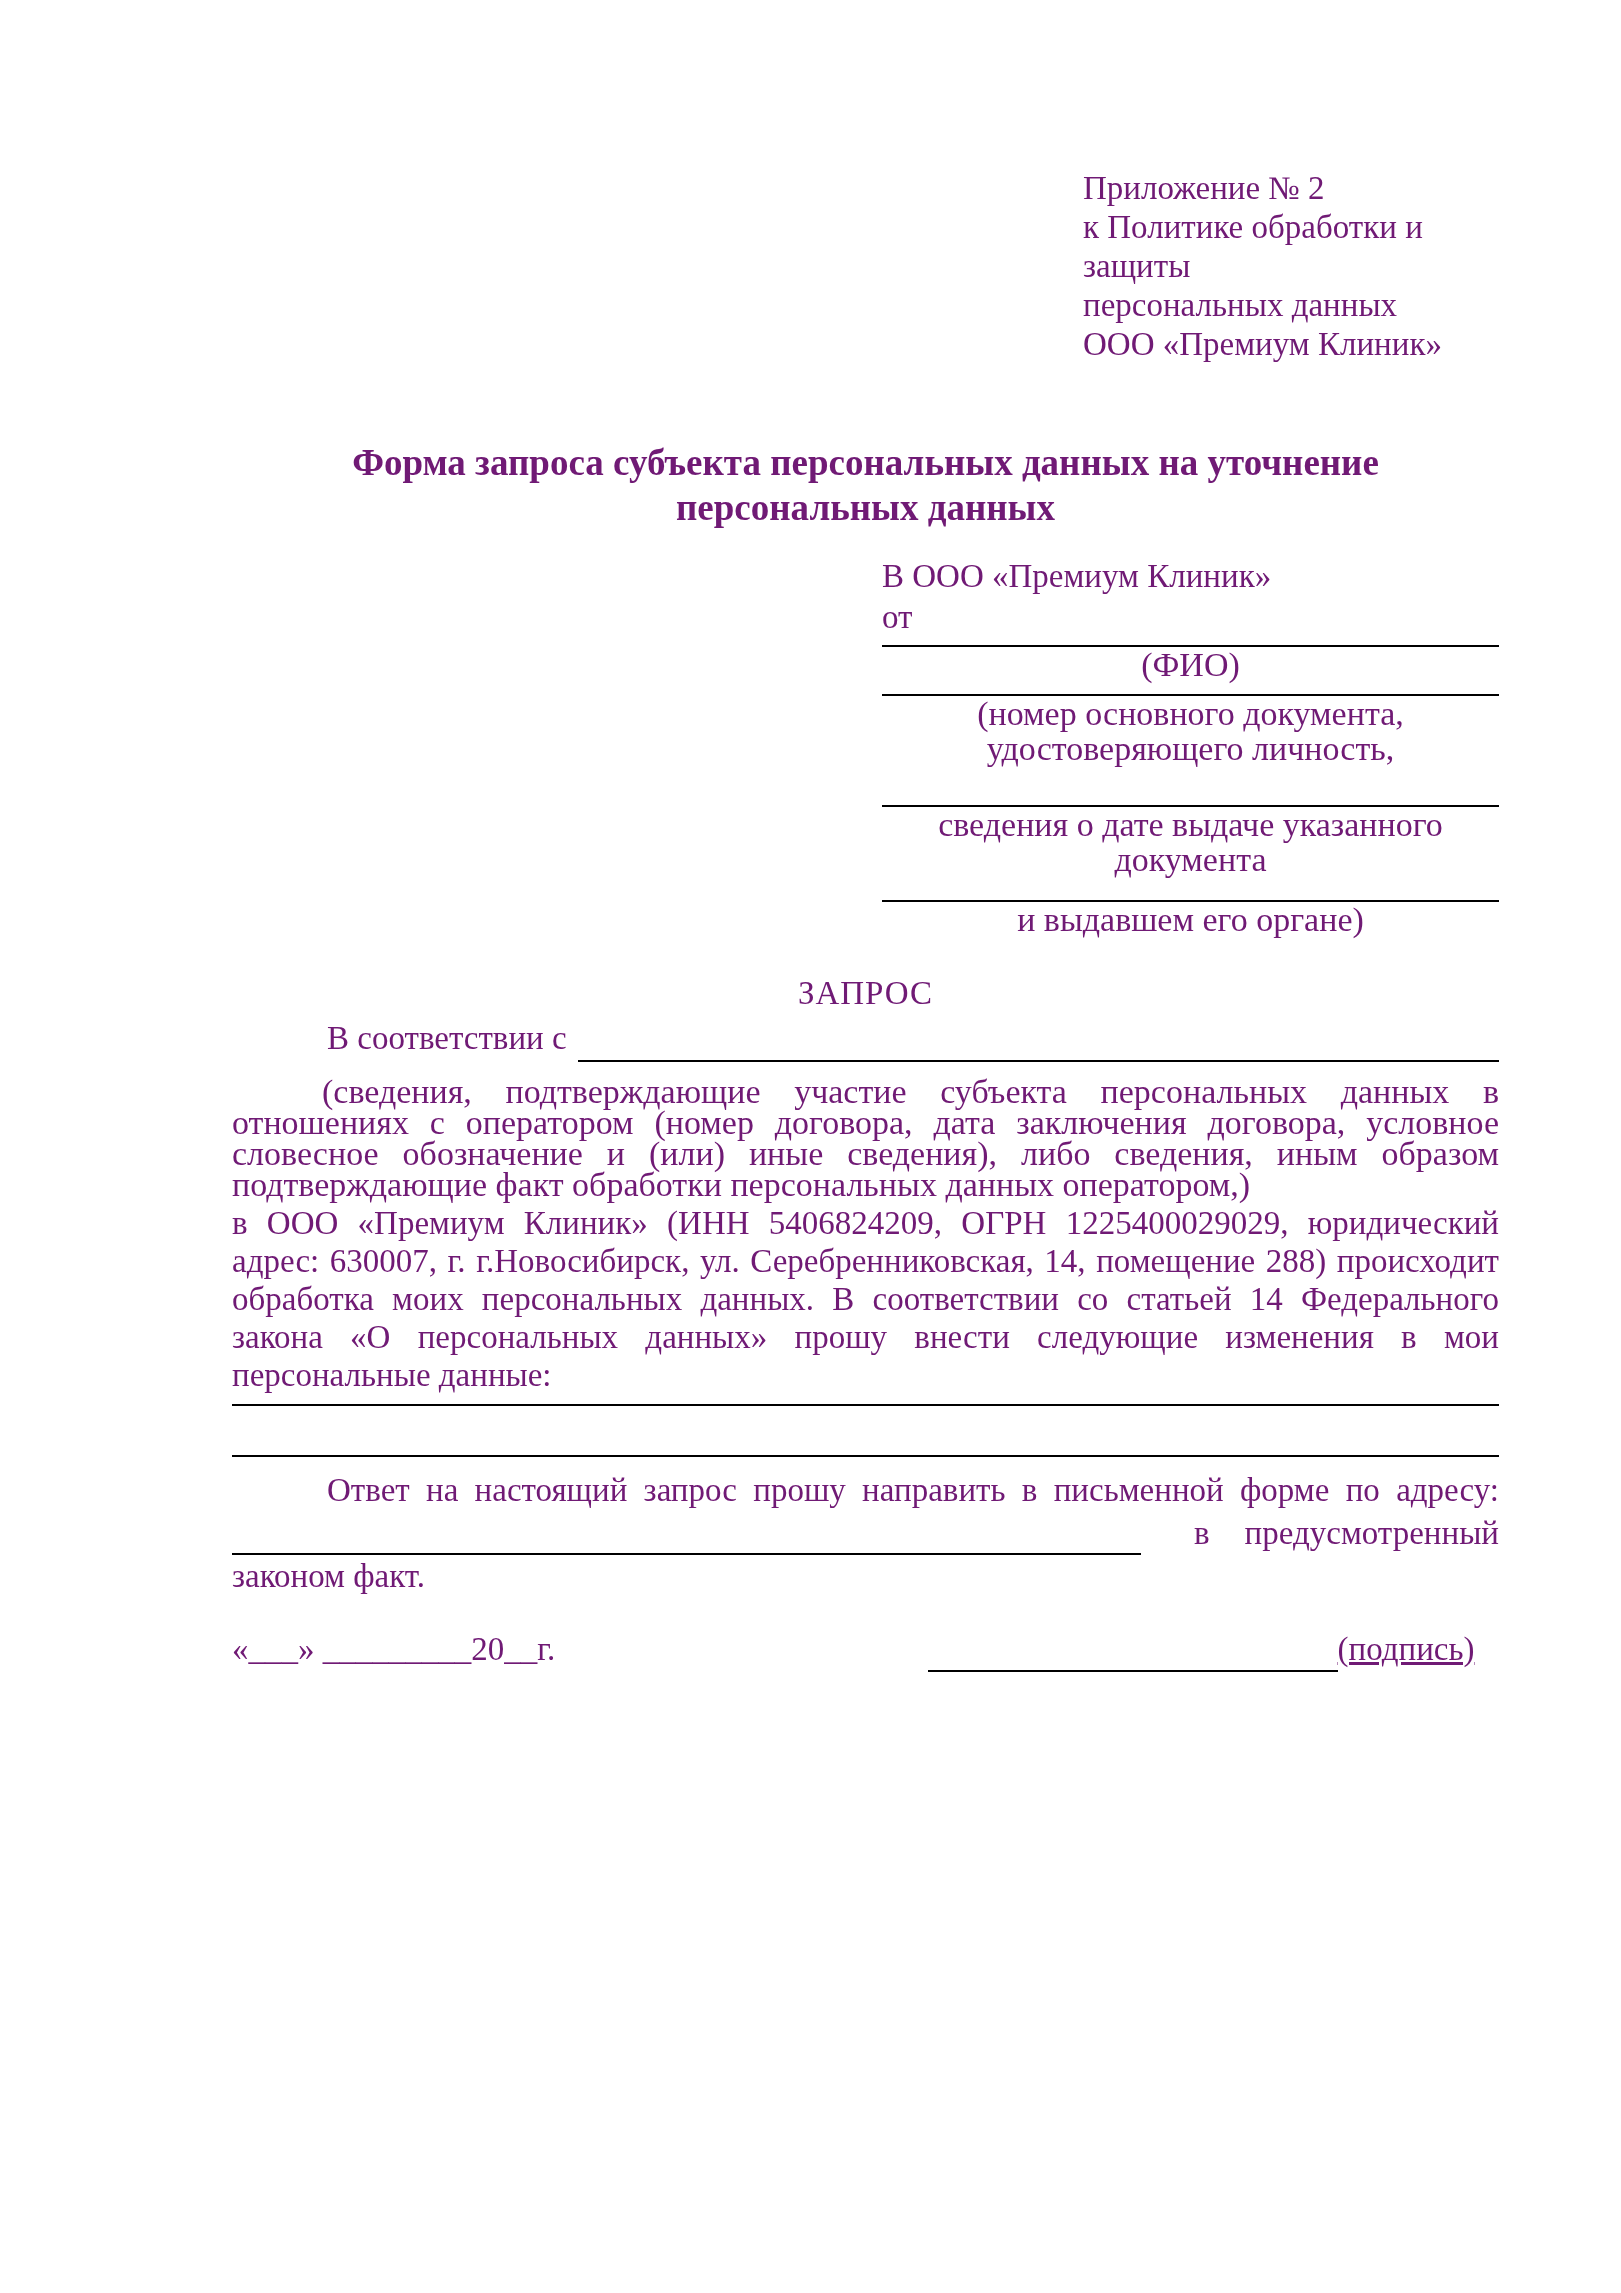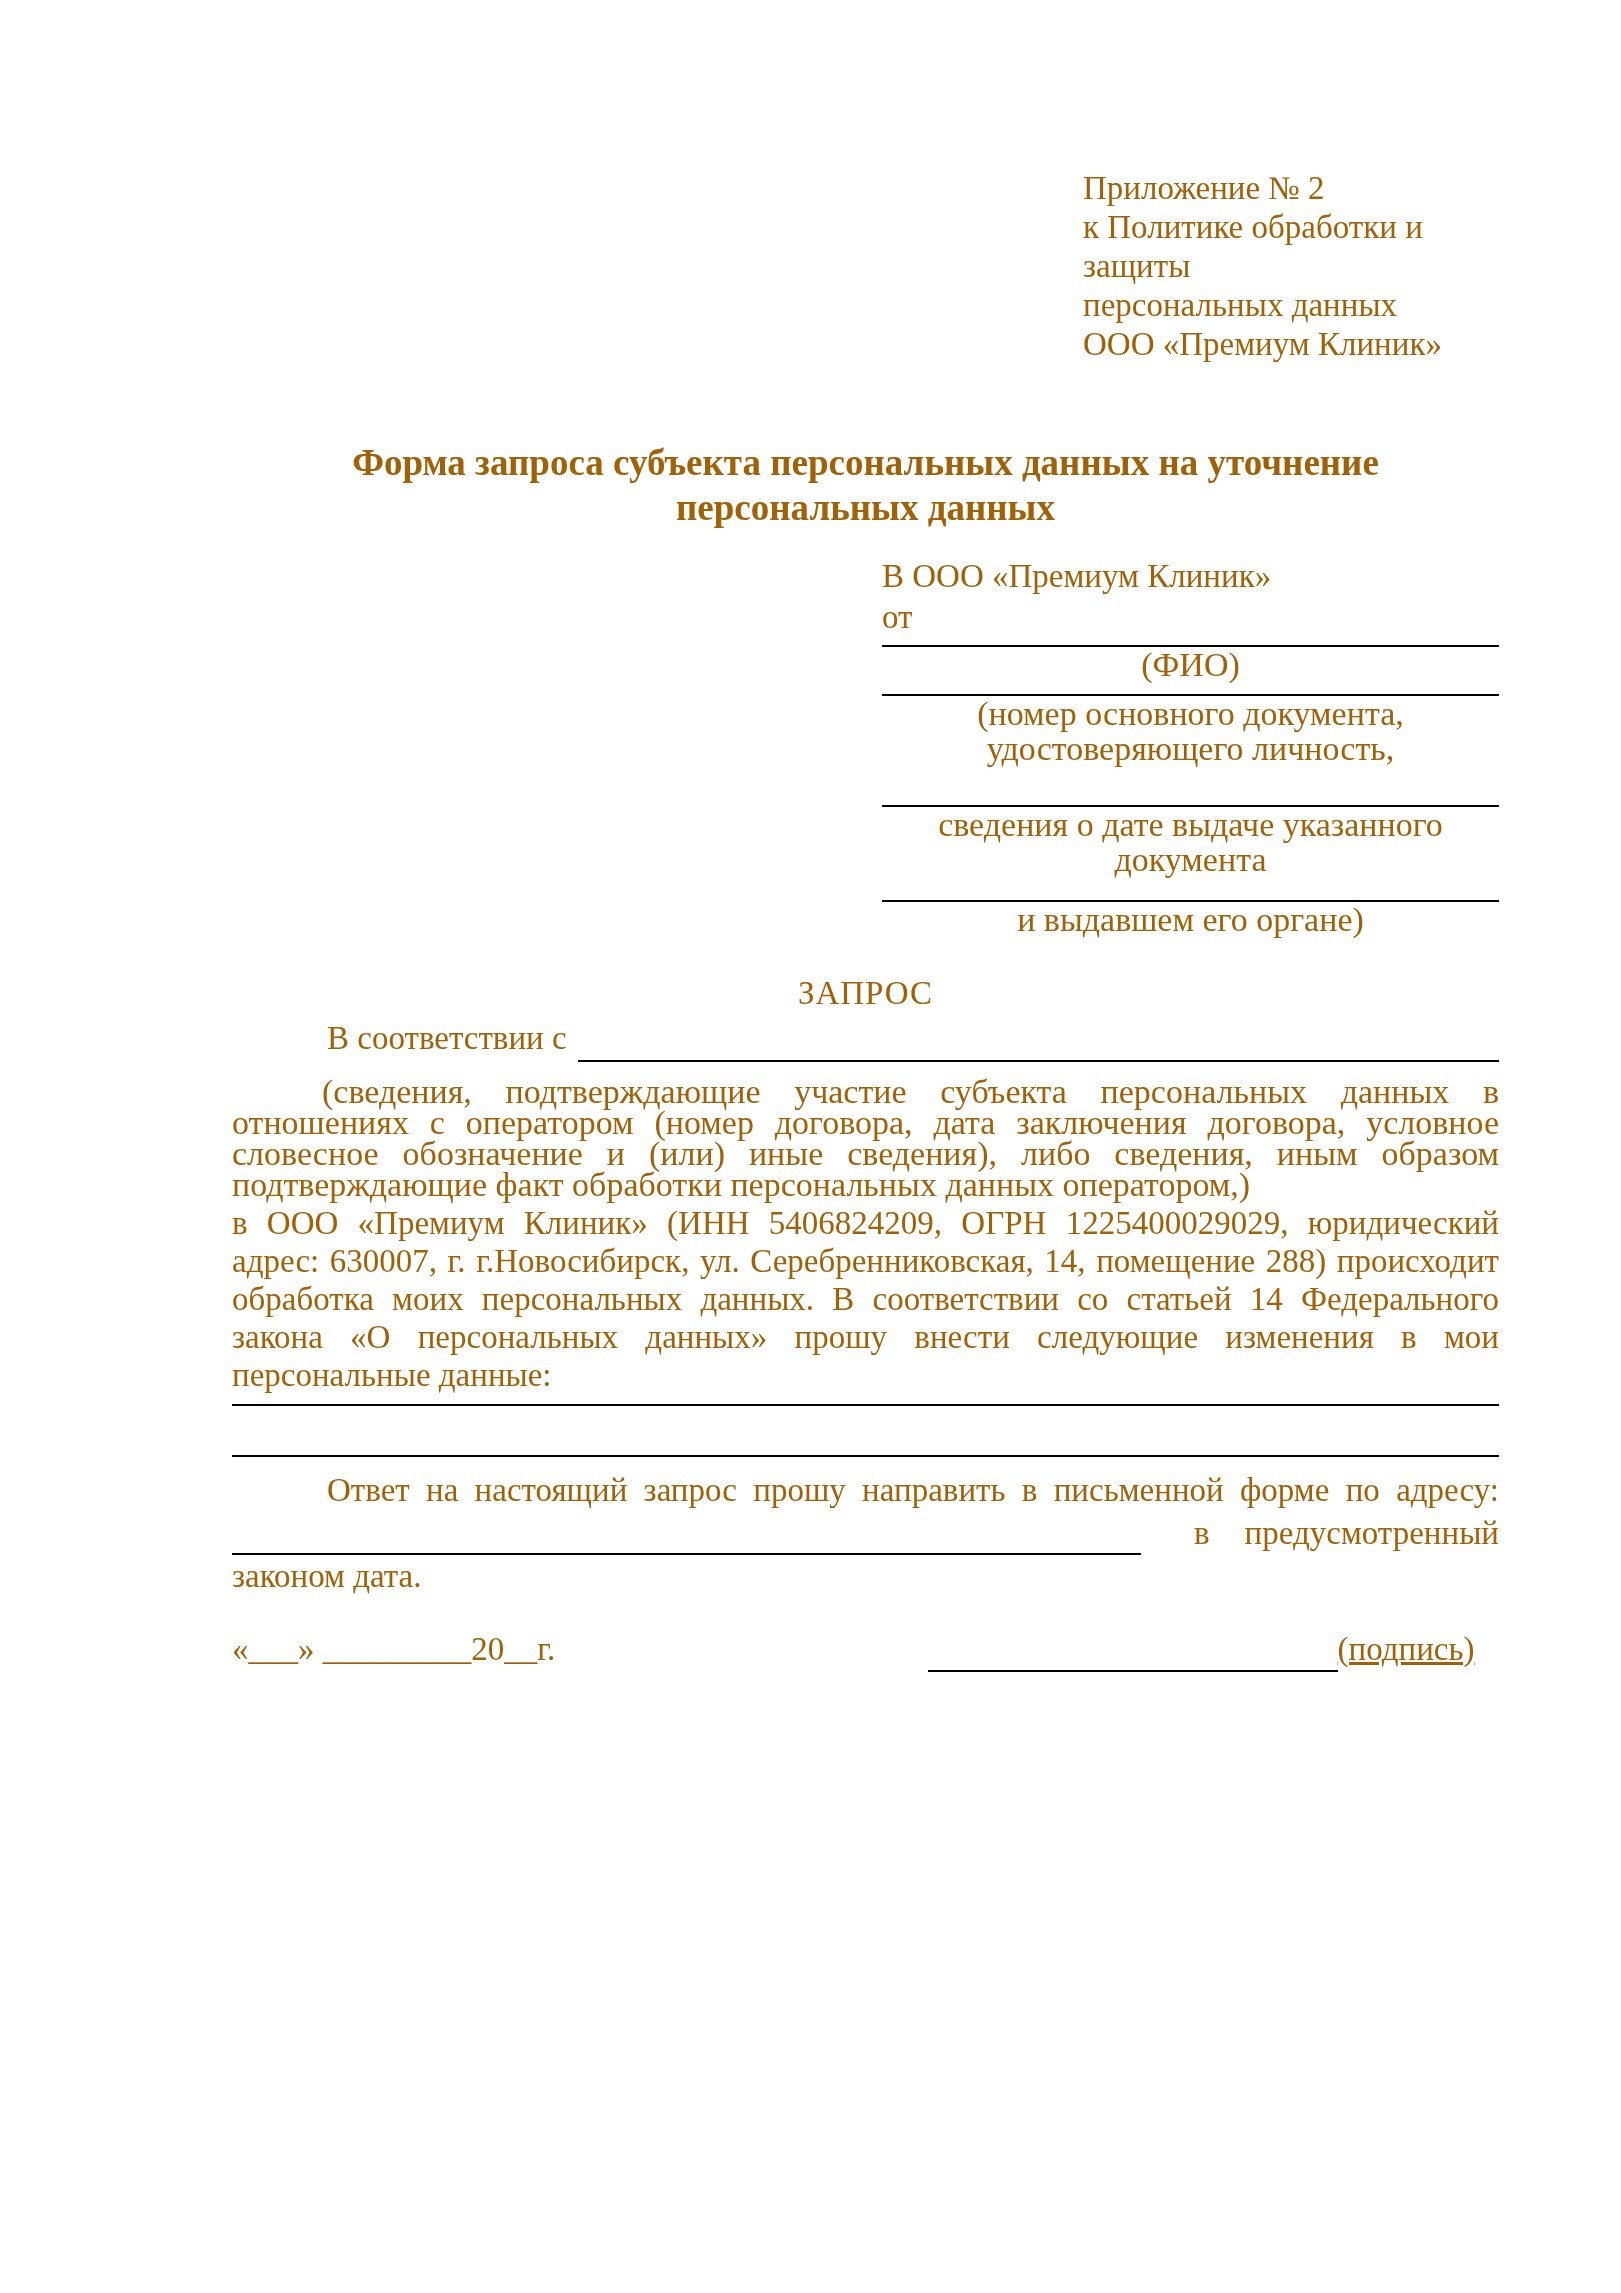--- a/index.html
+++ b/index.html
@@ -3,21 +3,21 @@
 <meta charset="utf-8">
 <style>
   * { margin: 0; padding: 0; box-sizing: border-box; }
   html, body { background: #888; }
   .page {
     position: relative;
     width: 1621px;
     height: 2294px;
     margin: 0 auto;
     background: #ffffff;
-    color: #a16207;
+    color: #701a75;
     font-family: "Liberation Serif", "DejaVu Serif", serif;
     font-size: 33px;
     line-height: 38px;
     padding: 169px 122px 0 232px;
   }
   
   .appendix { margin-left: 851px; width: 421px; line-height: 39px; }
   
   .title {
     width: 1137px;
@@ -120,21 +120,21 @@
   <div class="blank-row-2"></div>
 
   <div class="reply-line1">Ответ на настоящий запрос прошу направить в письменной форме по адресу:</div>
 
   <div class="reply-line2">
     <div class="addr-fill"></div>
     <span class="reply-v">в</span>
     <span class="reply-pred">предусмотренный</span>
   </div>
 
-  <div class="reply-close">законом дата.</div>
+  <div class="reply-close">законом факт.</div>
 
   <div class="footer-row">
     <span class="date-blank">«___» _________20__г.</span>
     <span class="sign-group">
       <span class="sign-fill"></span>
       <span class="sign-label">(подпись)</span>
     </span>
   </div>
 
 </div>

